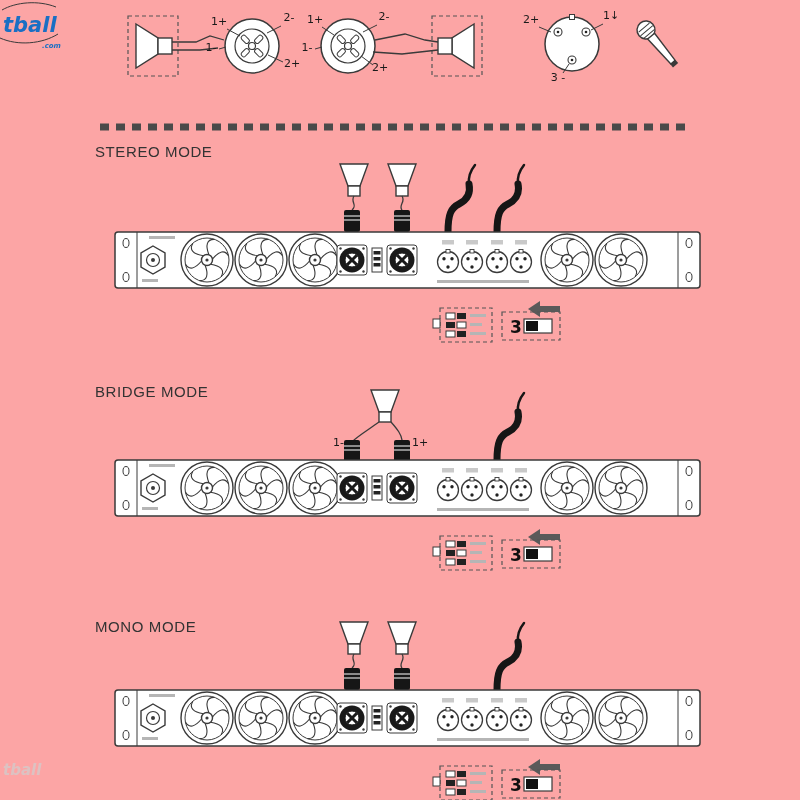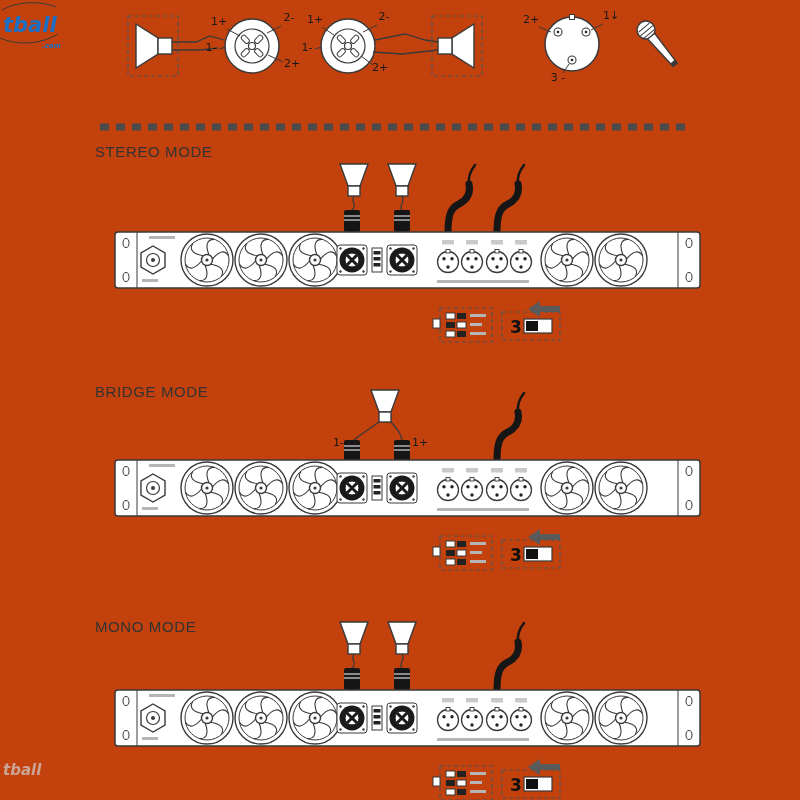--- a/index.html
+++ b/index.html
@@ -1,16 +1,16 @@
 <!DOCTYPE html>
 <html><head>
 <meta charset="utf-8">
 <style>
   html,body{margin:0;padding:0;background:#fff;}
-  .page{width:800px;height:800px;background:#c2410c;position:relative;overflow:hidden;
+  .page{width:800px;height:800px;background:#fca5a5;position:relative;overflow:hidden;
         font-family:"Liberation Sans", sans-serif;text-decoration:underline;}
   svg{display:block;}
   .lbl{font:11px "DejaVu Sans", sans-serif; fill:#1a1a1a;}
   .title{font:15px "Liberation Sans", sans-serif; fill:#333; letter-spacing:.6px;}
   .big3{font:bold 17px "DejaVu Sans", sans-serif; fill:#111;}
   .wm{font:italic bold 21px "DejaVu Sans", sans-serif; fill:#1a6fc4;}
   .wms{font:italic bold 7px "DejaVu Sans", sans-serif; fill:#1a6fc4;}
   .wm2{font:italic bold 15px "DejaVu Sans", sans-serif; fill:#cfcfcf;}
   .leader{stroke:#3a3a3a;stroke-width:1;fill:none;}
   .wire{stroke:#3a3a3a;stroke-width:1.3;fill:none;}

